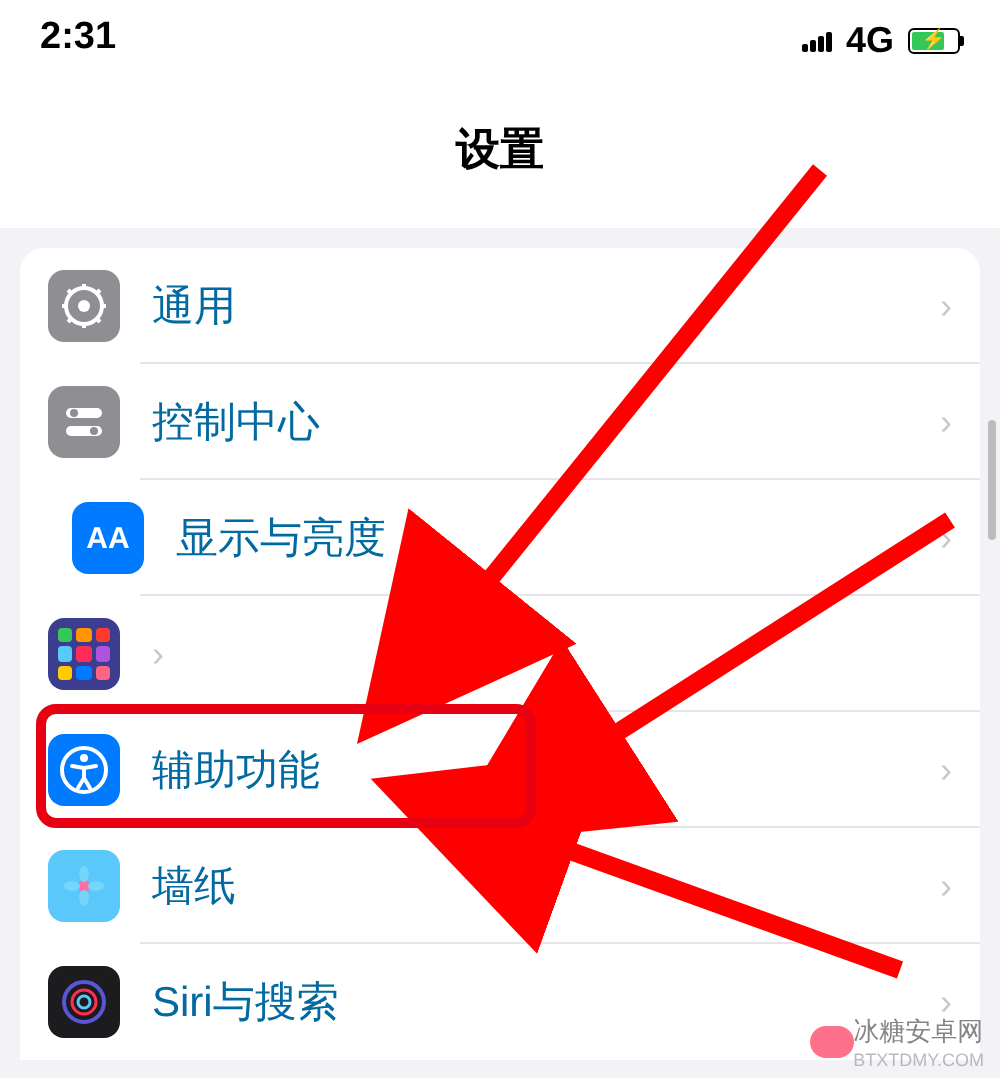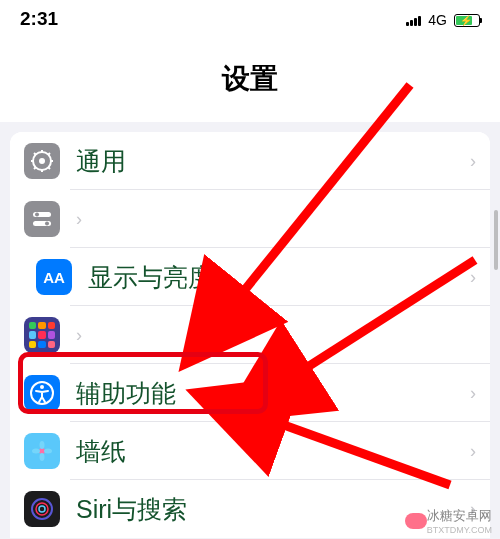--- a/index.html
+++ b/index.html
@@ -40,22 +40,22 @@
     .bar {
       width: 3px;
       background: #000;
       border-radius: 1px;
     }
     .b1 { height: 4px; }
     .b2 { height: 6px; }
     .b3 { height: 8px; }
     .b4 { height: 10px; }
     .network-label {
-      font-size: 14px;
-      font-weight: 400;
+      font-size: 18px;
+      font-weight: 700;
       margin-left: 3px;
     }
     .battery {
       width: 26px;
       height: 13px;
       border: 1.5px solid #000;
       border-radius: 3px;
       position: relative;
       margin-left: 3px;
     }
@@ -81,21 +81,21 @@
     .bolt {
       position: absolute;
       left: 50%;
       top: 50%;
       transform: translate(-50%, -50%);
       color: #fff;
       font-size: 10px;
     }
     .page-title {
       text-align: center;
-      font-size: 28px;
+      font-size: 22px;
       font-weight: 600;
       padding: 20px 0 24px;
       background: #fff;
     }
     .list-container {
       background: #fff;
       margin: 10px 10px 0 10px;
       border-radius: 12px 12px 0 0;
       overflow: hidden;
     }
@@ -126,23 +126,23 @@
       margin-right: 16px;
     }
     .icon-general { background: #8e8e93; }
     .icon-control { background: #8e8e93; }
     .icon-display { background: #007aff; color: #fff; font-size: 15px; font-weight: 700; margin-left: 12px; }
     .icon-home { background: #3d3d8f; }
     .icon-accessibility { background: #007aff; }
     .icon-wallpaper { background: #5ac8fa; }
     .icon-siri { background: #1c1c1e; }
     .item-label {
-      font-size: 25px;
+      font-size: 21px;
       flex: 1;
-      color: #14532d;
+      color: #0369a1;
     }
     .chevron {
       color: #c7c7cc;
       font-size: 18px;
     }
     .highlight-box {
       position: absolute;
       border: 5px solid #e60012;
       border-radius: 10px;
       pointer-events: none;
@@ -250,20 +250,21 @@
 
   <div class="list-item">
     <div class="icon-box icon-control">
       <svg width="22" height="22" viewBox="0 0 22 22">
           <rect x="2" y="4" width="18" height="5" rx="2.5" fill="#fff"></rect>
           <circle cx="6" cy="6.5" r="2" fill="#8e8e93"></circle>
           <rect x="2" y="13" width="18" height="5" rx="2.5" fill="#fff"></rect>
           <circle cx="16" cy="15.5" r="2" fill="#8e8e93"></circle>
         </svg>
     </div>
+    <span class="item-label">控制中心</span>
     <span class="chevron">›</span>
   </div>
 
   <div class="list-item">
     <div class="icon-box icon-display">AA</div>
     <span class="item-label">显示与亮度</span>
     <span class="chevron">›</span>
   </div>
 
   <div class="list-item">

